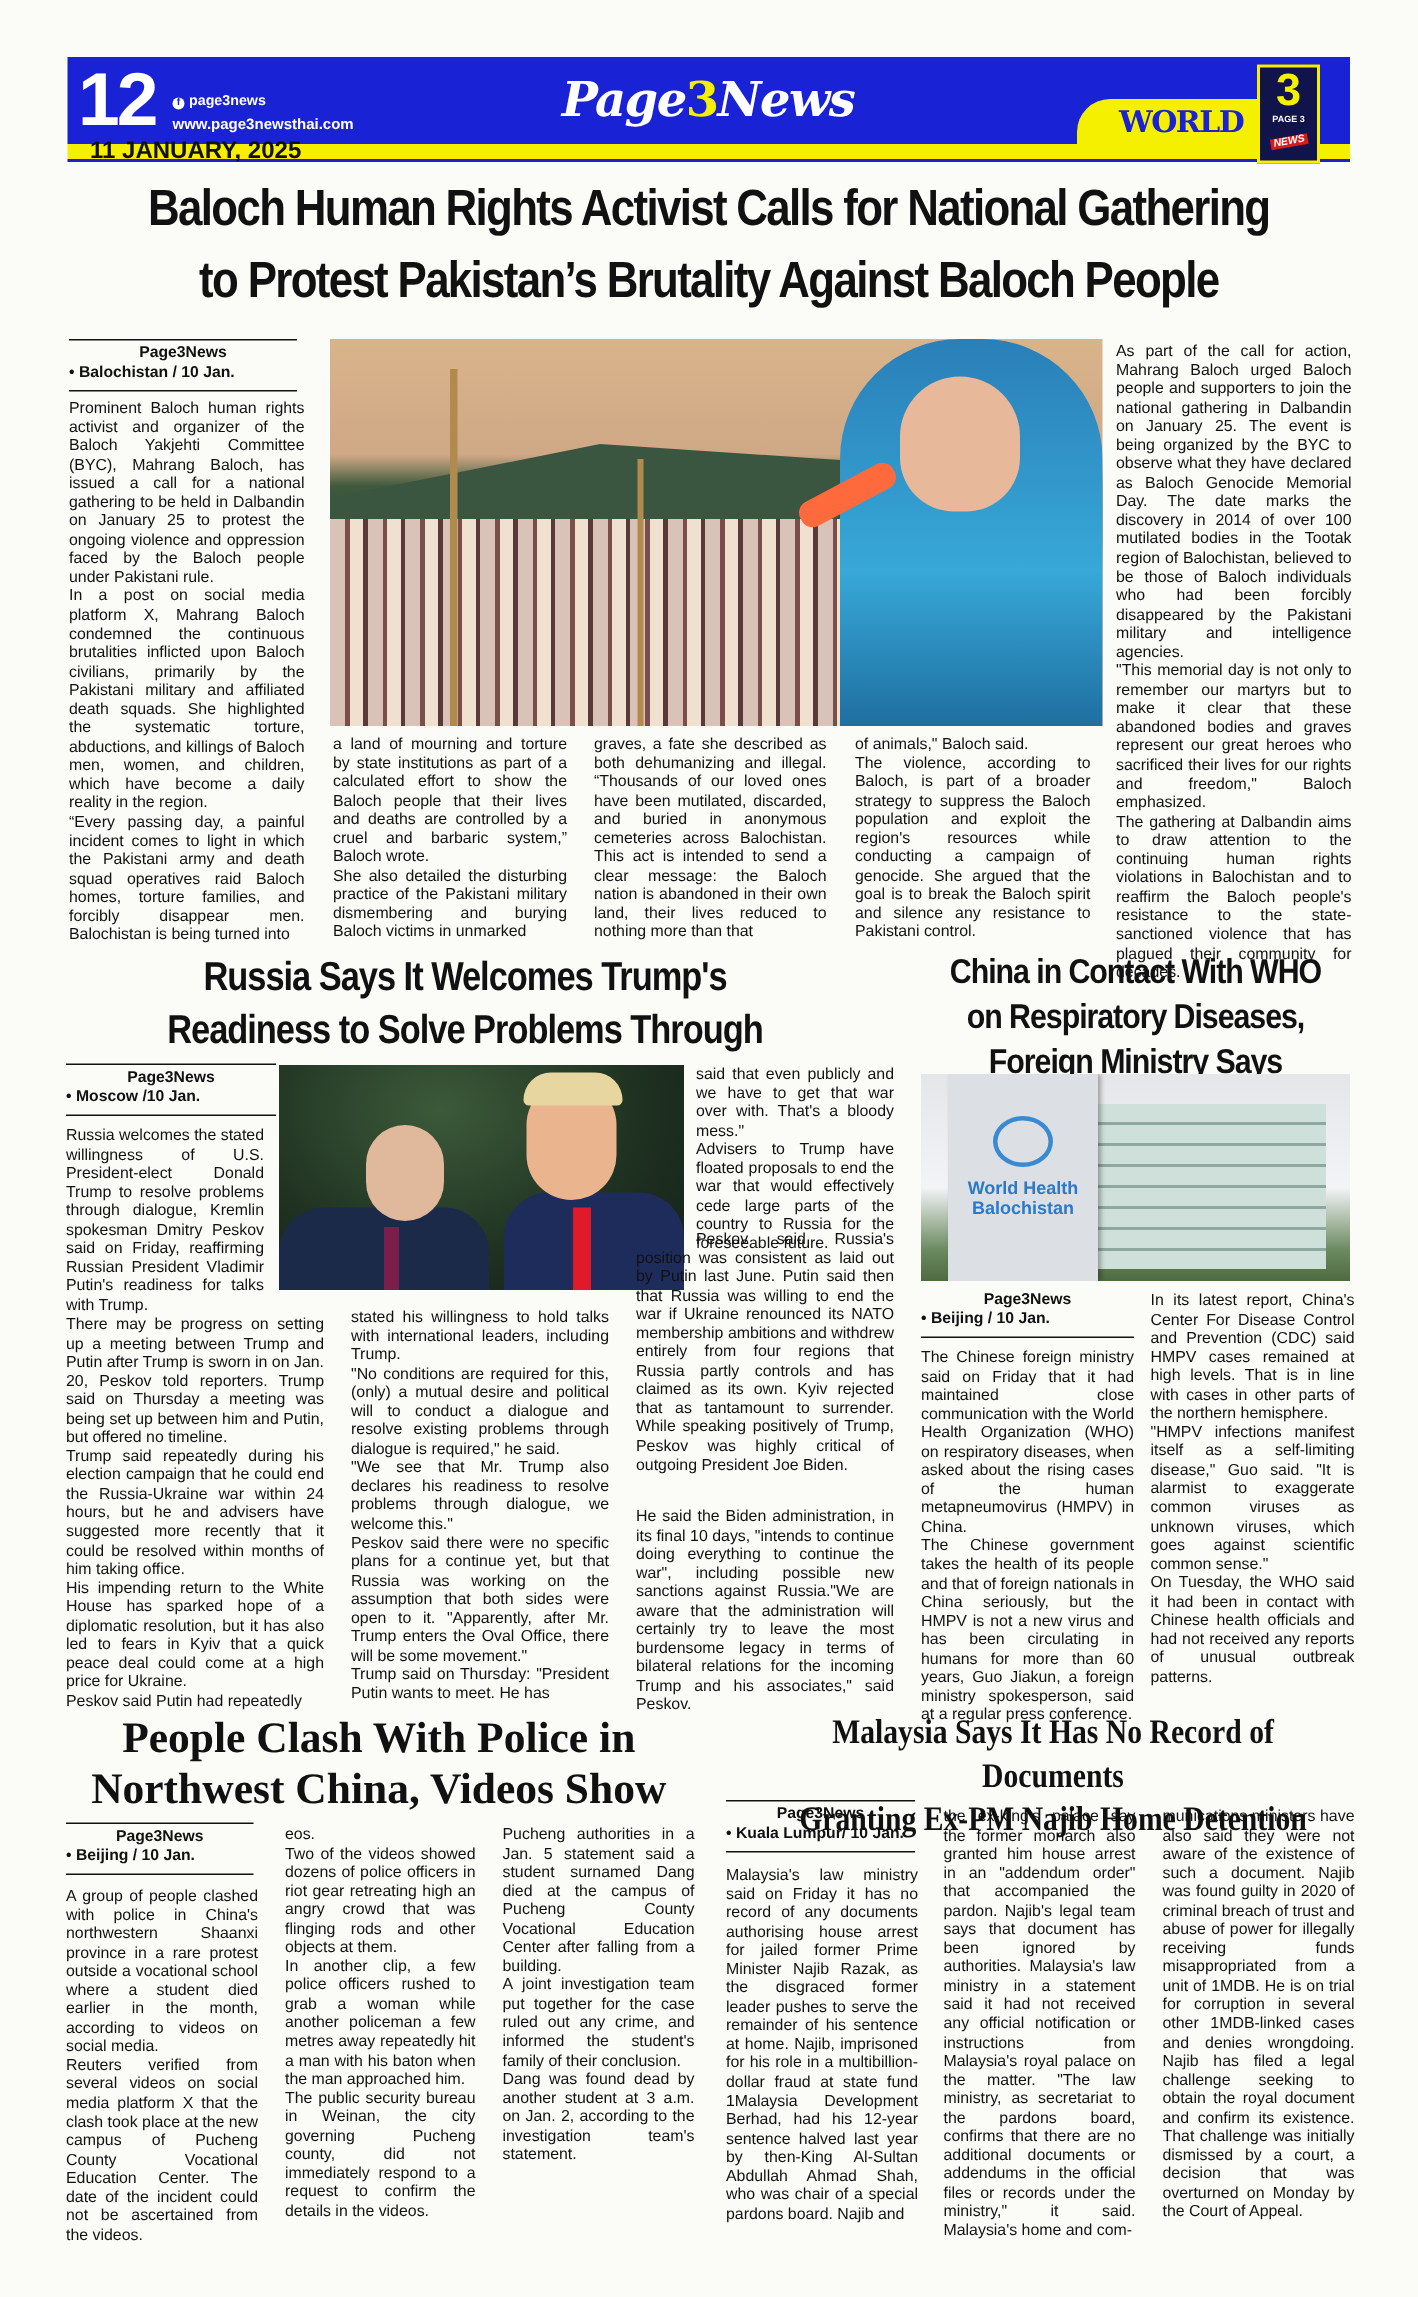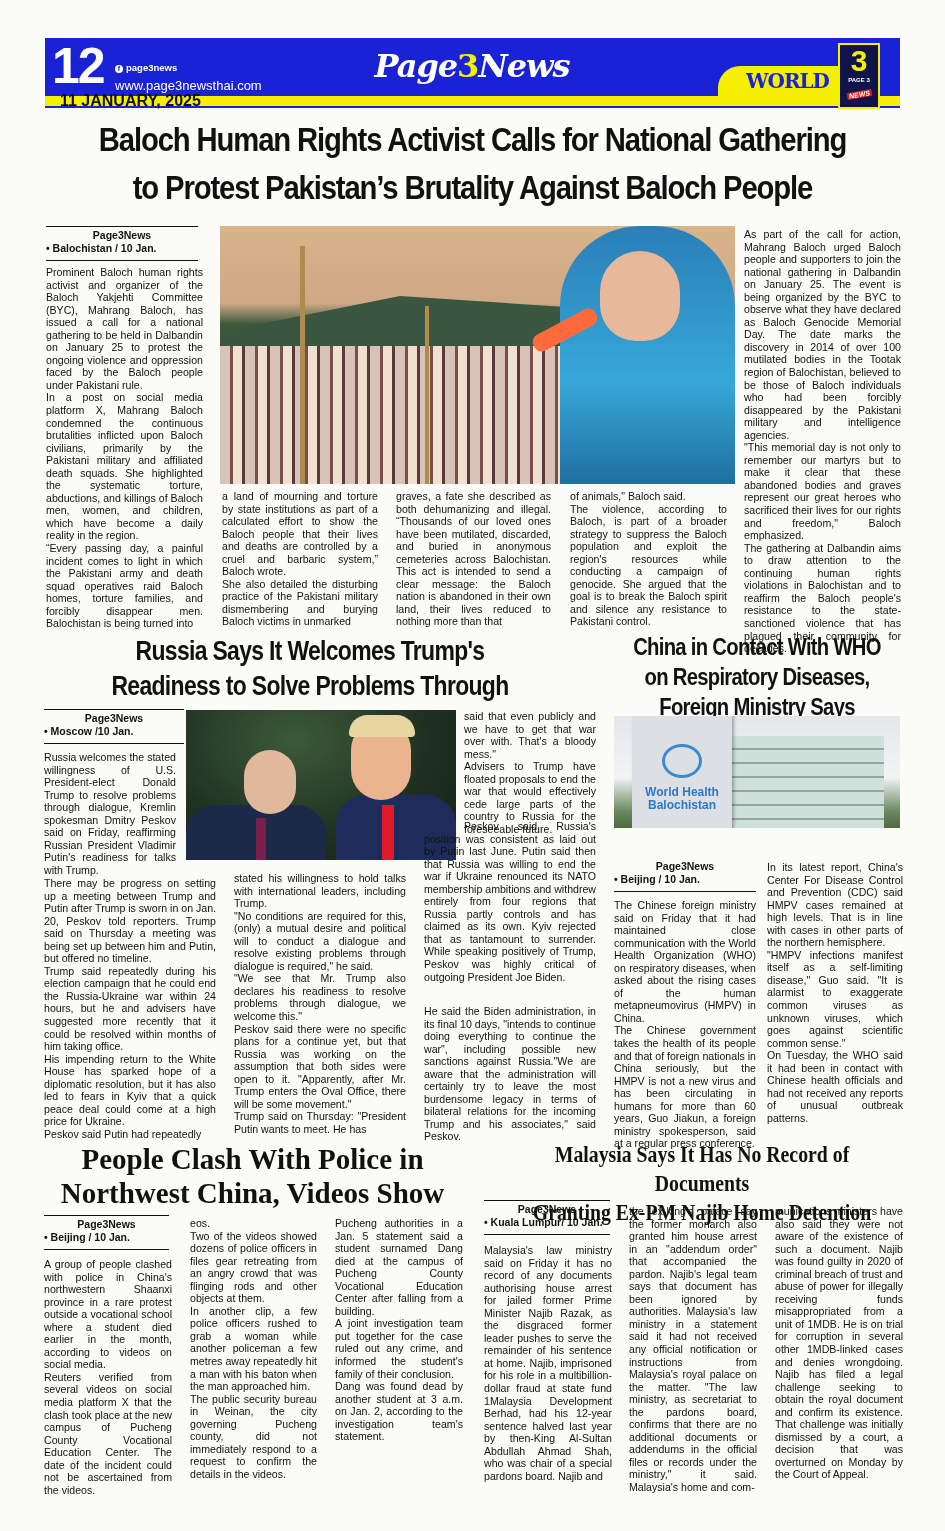--- a/index.html
+++ b/index.html
@@ -5,21 +5,21 @@
 *{box-sizing:border-box;margin:0;padding:0}
 body{width:945px;height:1531px;background:#fbfbf8;font-family:"Liberation Sans",sans-serif;color:#111;position:relative;overflow:hidden}
 .abs{position:absolute}
 
 .mast{left:45px;top:38px;width:855px;height:58px;background:#1a22d6}
 .mast-yellow{left:45px;top:96px;width:855px;height:10px;background:#f4f000}
 .mast-line{left:45px;top:106px;width:855px;height:2px;background:#1a22d6}
 .pgnum{left:52px;top:36px;font-size:50px;font-weight:bold;color:#fff;letter-spacing:-2px;line-height:60px}
 .social{left:115px;top:62px;font-size:9.5px;color:#fff;font-weight:bold}
 .social .fb{display:inline-block;width:8px;height:8px;border-radius:50%;background:#fff;color:#1a22d6;font-size:7px;text-align:center;line-height:8px;margin-right:3px}
-.web{left:115px;top:78px;font-size:13px;color:#fff;font-weight:normal}
+.web{left:115px;top:78px;font-size:10px;color:#fff;font-weight:bold}
 .date{left:60px;top:94px;font-size:16px;font-weight:bold;color:#111;line-height:14px}
 .logo{left:372px;top:42px;width:200px;text-align:center;font-family:"DejaVu Serif",serif;font-size:32px;font-weight:bold;color:#fff;font-style:italic;letter-spacing:-1px;line-height:48px}
 .logo .three{color:#f4f000;font-style:normal}
 .section-tab{left:718px;top:66px;width:120px;height:40px;background:#f4f000;border-radius:22px 0 0 0}
 .section-label{left:746px;top:66px;font-family:"DejaVu Serif",serif;font-weight:bold;font-size:20px;color:#1a22d6;line-height:30px;letter-spacing:-1px}
 .badge{left:838px;top:43px;width:42px;height:66px;background:#10144a;border:2px solid #f4f000;text-align:center}
 .badge .b3{font-size:30px;font-weight:bold;color:#f4f000;line-height:32px;display:block}
 .badge .bp{font-size:6px;color:#fff;font-weight:bold;display:block}
 .badge .bn{font-size:7px;color:#fff;background:#d41c1c;font-style:italic;font-weight:bold;display:inline-block;padding:0 2px;transform:rotate(-10deg);margin-top:2px}
 
@@ -137,21 +137,21 @@
 </div>
 <div class="col" style="left:424px;top:1005px;width:172px">
   <p>He said the Biden administration, in its final 10 days, "intends to continue doing everything to continue the war", including possible new sanctions against Russia."We are aware that the administration will certainly try to leave the most burdensome legacy in terms of bilateral relations for the incoming Trump and his associates," said Peskov.</p>
 </div>
 
 <div class="abs hl" style="left:612px;top:632px;width:290px;font-size:23px;line-height:30px;transform:scaleX(0.88);transform-origin:center top">
   <span style="display:block">China in Contact With WHO</span>
   <span style="display:block">on Respiratory Diseases,</span>
   <span style="display:block">Foreign Ministry Says</span>
 </div>
-<div class="img" style="left:614px;top:716px;width:286px;height:112px;background:linear-gradient(180deg,#e4e6ea 0%,#f2f4f6 55%,#6a8a60 85%,#4e6a40 100%)">
+<div class="img" style="left:614px;top:716px;width:286px;height:138px;background:linear-gradient(180deg,#e4e6ea 0%,#f2f4f6 55%,#6a8a60 85%,#4e6a40 100%)">
   <div style="position:absolute;left:110px;top:20px;width:160px;height:110px;background:repeating-linear-gradient(180deg,#cfe0da 0 12px,#8ea8a0 12px 14px);border-left:2px solid #bbb"></div>
   <div style="position:absolute;left:18px;top:0;width:100px;height:138px;background:#dcdfe3;box-shadow:2px 0 3px rgba(0,0,0,.3)">
     <div style="position:absolute;left:30px;top:28px;width:40px;height:34px;border:3px solid #3a8ad2;border-radius:50%"></div>
     <div style="position:absolute;left:4px;top:70px;width:92px;text-align:center;color:#2a7ac8;font-weight:bold;font-size:12px;line-height:13px">
       <span style="display:block">World Health</span>
       <span style="display:block">Balochistan</span>
     </div>
   </div>
 </div>
 <div class="byline" style="left:614px;top:858px;width:142px;border-top:none">
@@ -175,21 +175,21 @@
 <div class="byline" style="left:44px;top:1215px;width:125px">
   <span class="src">Page3News</span>
   <span class="loc">• Beijing  /  10 Jan.</span>
 </div>
 <div class="col" style="left:44px;top:1258px;width:128px">
   <p>A group of people clashed with police in China's northwestern Shaanxi province in a rare protest outside a vocational school where a student died earlier in the month, according to videos on social media.</p>
   <p>Reuters verified from several videos on social media platform X that the clash took place at the new campus of Pucheng County Vocational Education Center. The date of the incident could not be ascertained from the videos.</p>
 </div>
 <div class="col" style="left:190px;top:1217px;width:127px">
   <p style="text-align:left">eos.</p>
-  <p>Two of the videos showed dozens of police officers in files gear retreating from an angry crowd that was flinging rods and other objects at them.</p>
+  <p>Two of the videos showed dozens of police officers in riot gear retreating high an angry crowd that was flinging rods and other objects at them.</p>
   <p>In another clip, a few police officers rushed to grab a woman while another policeman a few metres away repeatedly hit a man with his baton when the man approached him.</p>
   <p>The public security bureau in Weinan, the city governing Pucheng county, did not immediately respond to a request to confirm the details in the videos.</p>
 </div>
 <div class="col" style="left:335px;top:1217px;width:128px">
   <p>Pucheng authorities in a Jan. 5 statement said a student surnamed Dang died at the campus of Pucheng County Vocational Education Center after falling from a building.</p>
   <p>A joint investigation team put together for the case ruled out any crime, and informed the student's family of their conclusion.</p>
   <p>Dang was found dead by another student at 3 a.m. on Jan. 2, according to the investigation team's statement.</p>
 </div>
 
 <div class="abs hl-serif" style="left:482px;top:1140px;width:440px;font-size:23px;line-height:29px;transform:scaleX(0.86);transform-origin:center top">

